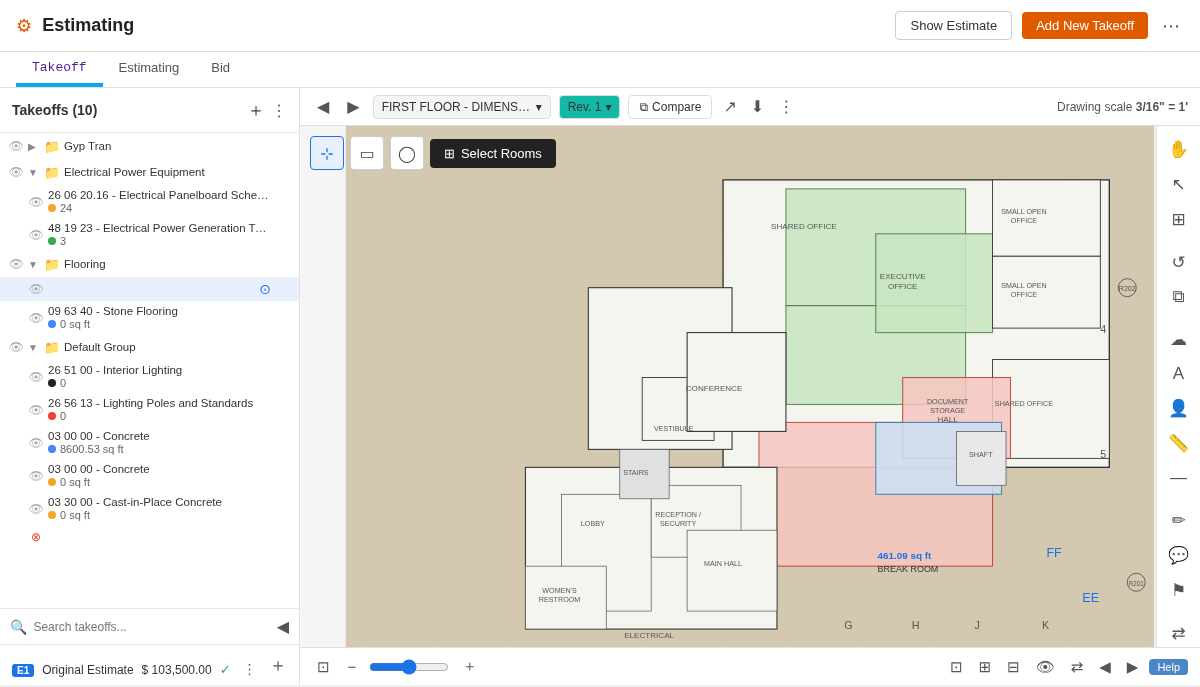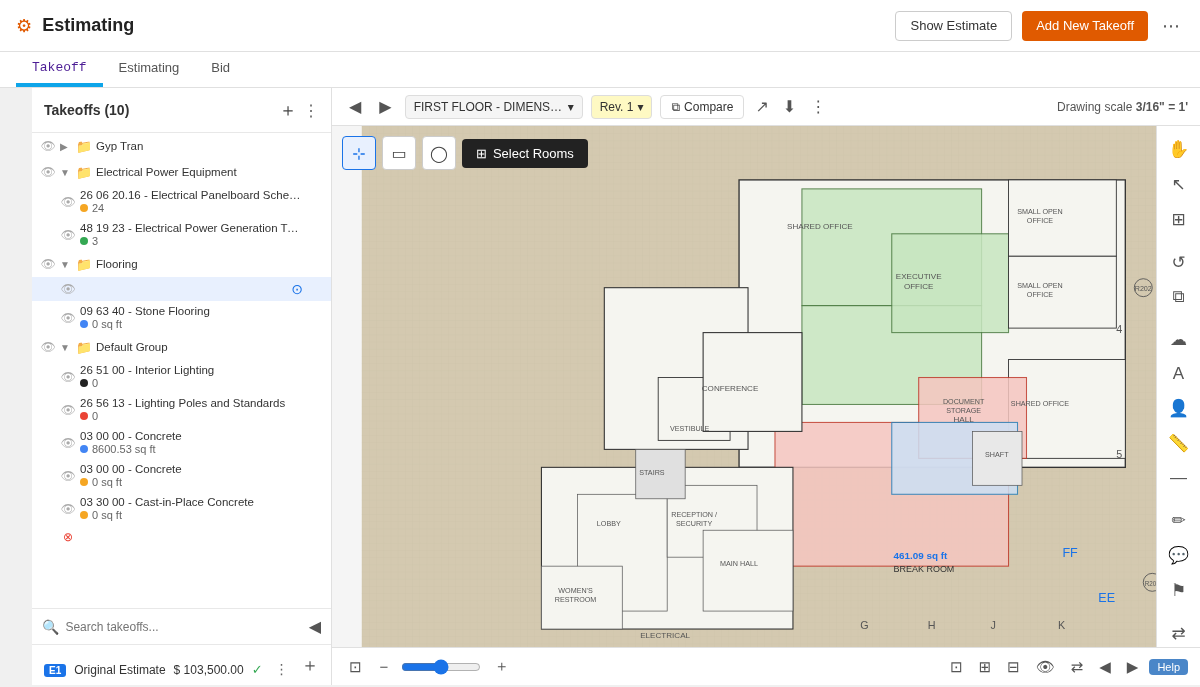--- a/index.html
+++ b/index.html
@@ -3,32 +3,32 @@
   <meta charset="utf-8">
   <style>
     * { box-sizing: border-box; margin: 0; padding: 0; }
     body { font-family: -apple-system, BlinkMacSystemFont, 'Segoe UI', sans-serif; font-size: 12px; background: #f0f0f0; color: #333; }
 
     
     #top-bar { display: flex; align-items: center; justify-content: space-between; background: #fff; padding: 8px 16px; border-bottom: 1px solid #e0e0e0; height: 52px; }
     #top-bar-left { display: flex; align-items: center; gap: 10px; }
     .app-icon { color: #e05a00; font-size: 18px; }
     .app-title { font-size: 18px; font-weight: 600; color: #222; }
-    #top-bar-right { display: flex; gap: 10px; }
+    #top-bar-right { display: flex; align-items: center; gap: 10px; }
     .btn-show-estimate { background: #fff; border: 1px solid #ccc; border-radius: 4px; padding: 6px 14px; font-size: 13px; cursor: pointer; color: #333; }
     .btn-add-takeoff { background: #e05a00; border: none; border-radius: 4px; padding: 6px 14px; font-size: 13px; cursor: pointer; color: #fff; font-weight: 500; }
     .icon-btn { background: none; border: none; cursor: pointer; color: #555; font-size: 18px; padding: 4px; }
 
     
     #tab-bar { background: #fff; padding: 0 16px; border-bottom: 1px solid #e0e0e0; display: flex; gap: 0; }
     .tab { padding: 8px 16px; font-size: 13px; cursor: pointer; color: #555; border-bottom: 2px solid transparent; }
     .tab.active { color: #4c1d95; border-bottom: 4px solid #0ea5e9; font-weight: 500; font-family: Liberation Mono, monospace; }
 
     
-    #main { display: flex; height: calc(687px - 52px - 38px); background: #f5f5f5; margin-left: 32px; }
+    #main { display: flex; height: calc(687px - 52px - 38px); background: #f5f5f5; }
 
     
     #sidebar { width: 300px; background: #fff; border-right: 1px solid #e0e0e0; display: flex; flex-direction: column; overflow: hidden; }
     #sidebar-header { display: flex; align-items: center; justify-content: space-between; padding: 10px 12px; border-bottom: 1px solid #e8e8e8; }
     .sidebar-title { font-size: 14px; font-weight: 600; }
     .sidebar-header-actions { display: flex; gap: 6px; align-items: center; }
     .sidebar-add-btn { background: none; border: none; cursor: pointer; font-size: 18px; color: #444; }
     .sidebar-menu-btn { background: none; border: none; cursor: pointer; font-size: 16px; color: #666; }
 
     #sidebar-list { flex: 1; overflow-y: auto; }
@@ -58,21 +58,21 @@
     .estimate-value { font-size: 12px; color: #333; }
     .green-check { color: #34a853; font-size: 13px; }
     .footer-menu { background: none; border: none; cursor: pointer; color: #666; font-size: 14px; margin-left: 4px; }
     .footer-add { background: none; border: none; cursor: pointer; color: #555; font-size: 18px; margin-left: auto; }
 
     
     #drawing-area { flex: 1; display: flex; flex-direction: column; overflow: hidden; }
     #drawing-toolbar { background: #fff; border-bottom: 1px solid #e0e0e0; padding: 6px 12px; display: flex; align-items: center; gap: 8px; }
     .nav-btn { background: none; border: none; cursor: pointer; color: #555; font-size: 16px; padding: 3px 5px; }
     .drawing-name-select { display: flex; align-items: center; gap: 4px; background: #f5f5f5; border: 1px solid #ddd; border-radius: 4px; padding: 4px 8px; cursor: pointer; font-size: 12px; max-width: 200px; }
-    .rev-select { display: flex; align-items: center; gap: 4px; background: #fef9c3; border: 1px solid #ddd; border-radius: 4px; padding: 4px 8px; cursor: pointer; font-size: 12px; }
+    .rev-select { display: flex; align-items: center; gap: 4px; background: #14b8a6; border: 1px solid #ddd; border-radius: 4px; padding: 4px 8px; cursor: pointer; font-size: 12px; }
     .compare-btn { display: flex; align-items: center; gap: 4px; background: none; border: 1px solid #ddd; border-radius: 4px; padding: 4px 10px; cursor: pointer; font-size: 12px; color: #333; }
     .toolbar-icon-btn { background: none; border: none; cursor: pointer; color: #555; font-size: 16px; padding: 3px; }
     .scale-info { margin-left: auto; font-size: 12px; color: #555; }
     .scale-value { font-weight: 600; }
 
     
     #drawing-content { flex: 1; position: relative; overflow: hidden; }
 
     
     #right-tools { position: absolute; right: 0; top: 0; bottom: 0; width: 44px; background: #fff; border-left: 1px solid #e0e0e0; display: flex; flex-direction: column; align-items: center; padding: 8px 0; gap: 4px; }

